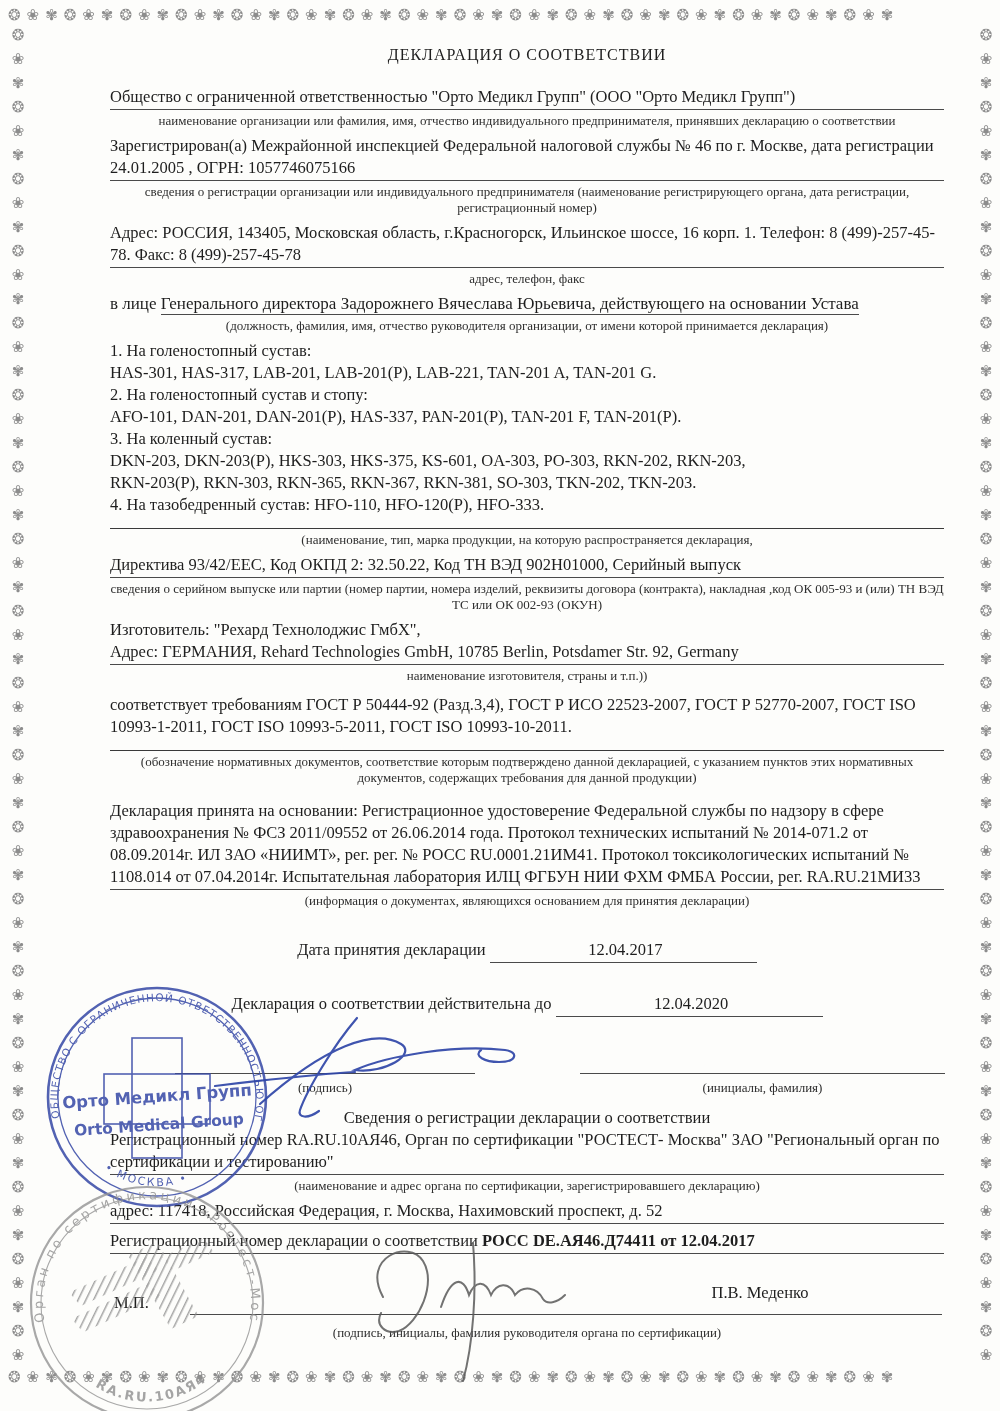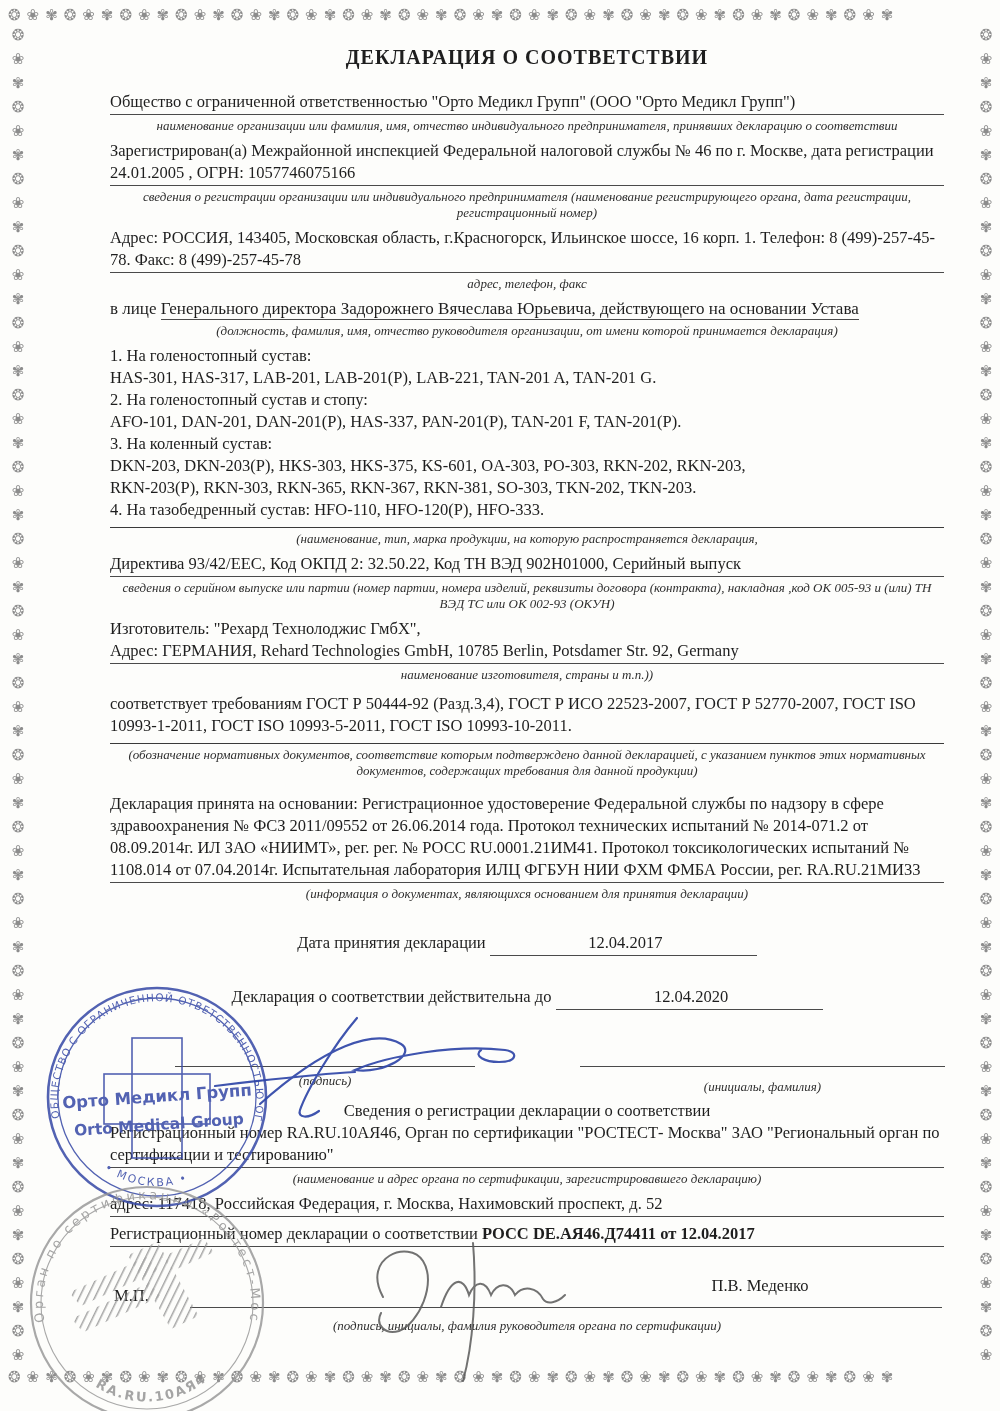--- a/index.html
+++ b/index.html
@@ -7,37 +7,37 @@
         font-family:"Liberation Serif",serif;color:#1e1e1e;overflow:hidden;}
   
   .orn{position:absolute;color:#8d8d8d;font-family:"DejaVu Sans",sans-serif;
        font-size:15px;letter-spacing:6px;white-space:nowrap;overflow:hidden;user-select:none;}
   .orn-top{top:6px;left:8px;width:984px;height:22px;}
   .orn-bottom{top:1368px;left:8px;width:984px;height:22px;}
   .orn-left{top:26px;left:3px;height:1345px;width:24px;writing-mode:vertical-rl;}
   .orn-right{top:26px;right:5px;height:1345px;width:24px;writing-mode:vertical-rl;}
   
   .content{position:absolute;left:110px;top:46px;width:834px;}
-  .title{text-align:center;font-weight:bold;font-size:20px;letter-spacing:1px;margin-bottom:22px;}
+  .title{text-align:center;font-weight:normal;font-size:16px;letter-spacing:1px;margin-bottom:22px;}
   .t{font-size:16.5px;line-height:22px;}
   .nowrap{white-space:nowrap;}
   .ul{border-bottom:1.4px solid #4a4a4a;padding-bottom:1px;}
-  .ul2{border-bottom:1.8px solid #3a3a3a;padding-bottom:6px;}
-  .cap{font-size:13px;line-height:16px;text-align:center;color:#2e2e2e;margin:3px 0 6px 0;font-style:italic;}
+  .ul2{border-bottom:1.8px solid #3a3a3a;padding-bottom:12px;}
+  .cap{font-size:13px;line-height:16px;text-align:center;color:#2e2e2e;margin:3px 0 6px 0;}
   .dl{display:inline-block;border-bottom:1.3px solid #4a4a4a;min-width:255px;padding:0 4px 1px 8px;}
   .b{font-weight:bold;}
   .mt6{margin-top:6px;}.mt10{margin-top:10px;}.mt14{margin-top:14px;}
   .mt18{margin-top:0;text-align:center;}.mt30{margin-top:30px;text-align:center;}
   
   .sigrow{position:relative;height:64px;margin-top:26px;}
   .sigline1{position:absolute;left:65px;top:30px;width:300px;border-bottom:1.3px solid #4a4a4a;}
   .sigcap1{position:absolute;left:65px;top:34px;width:300px;}
   .signame{position:absolute;left:480px;top:8px;width:350px;text-align:center;}
   .sigline2{position:absolute;left:470px;top:30px;width:365px;border-bottom:1.3px solid #4a4a4a;}
-  .sigcap2{position:absolute;left:470px;top:40px;width:365px;}
+  .sigcap2{position:absolute;left:470px;top:34px;width:365px;}
   .mprow{position:relative;height:44px;margin-top:24px;}
   .mplabel{position:absolute;left:4px;top:14px;}
   .mpline{position:absolute;left:80px;top:36px;width:752px;border-bottom:1.3px solid #4a4a4a;}
   .mpname{position:absolute;left:540px;top:4px;width:220px;text-align:center;}
   
   .overlay{position:absolute;pointer-events:none;}
   .stamp-blue{left:40px;top:980px;opacity:0.88;}
   .stamp-gray{left:22px;top:1178px;opacity:0.8;}
   .sig-blue{left:205px;top:1012px;opacity:0.92;}
   .sig-dark{left:345px;top:1235px;opacity:0.85;}

